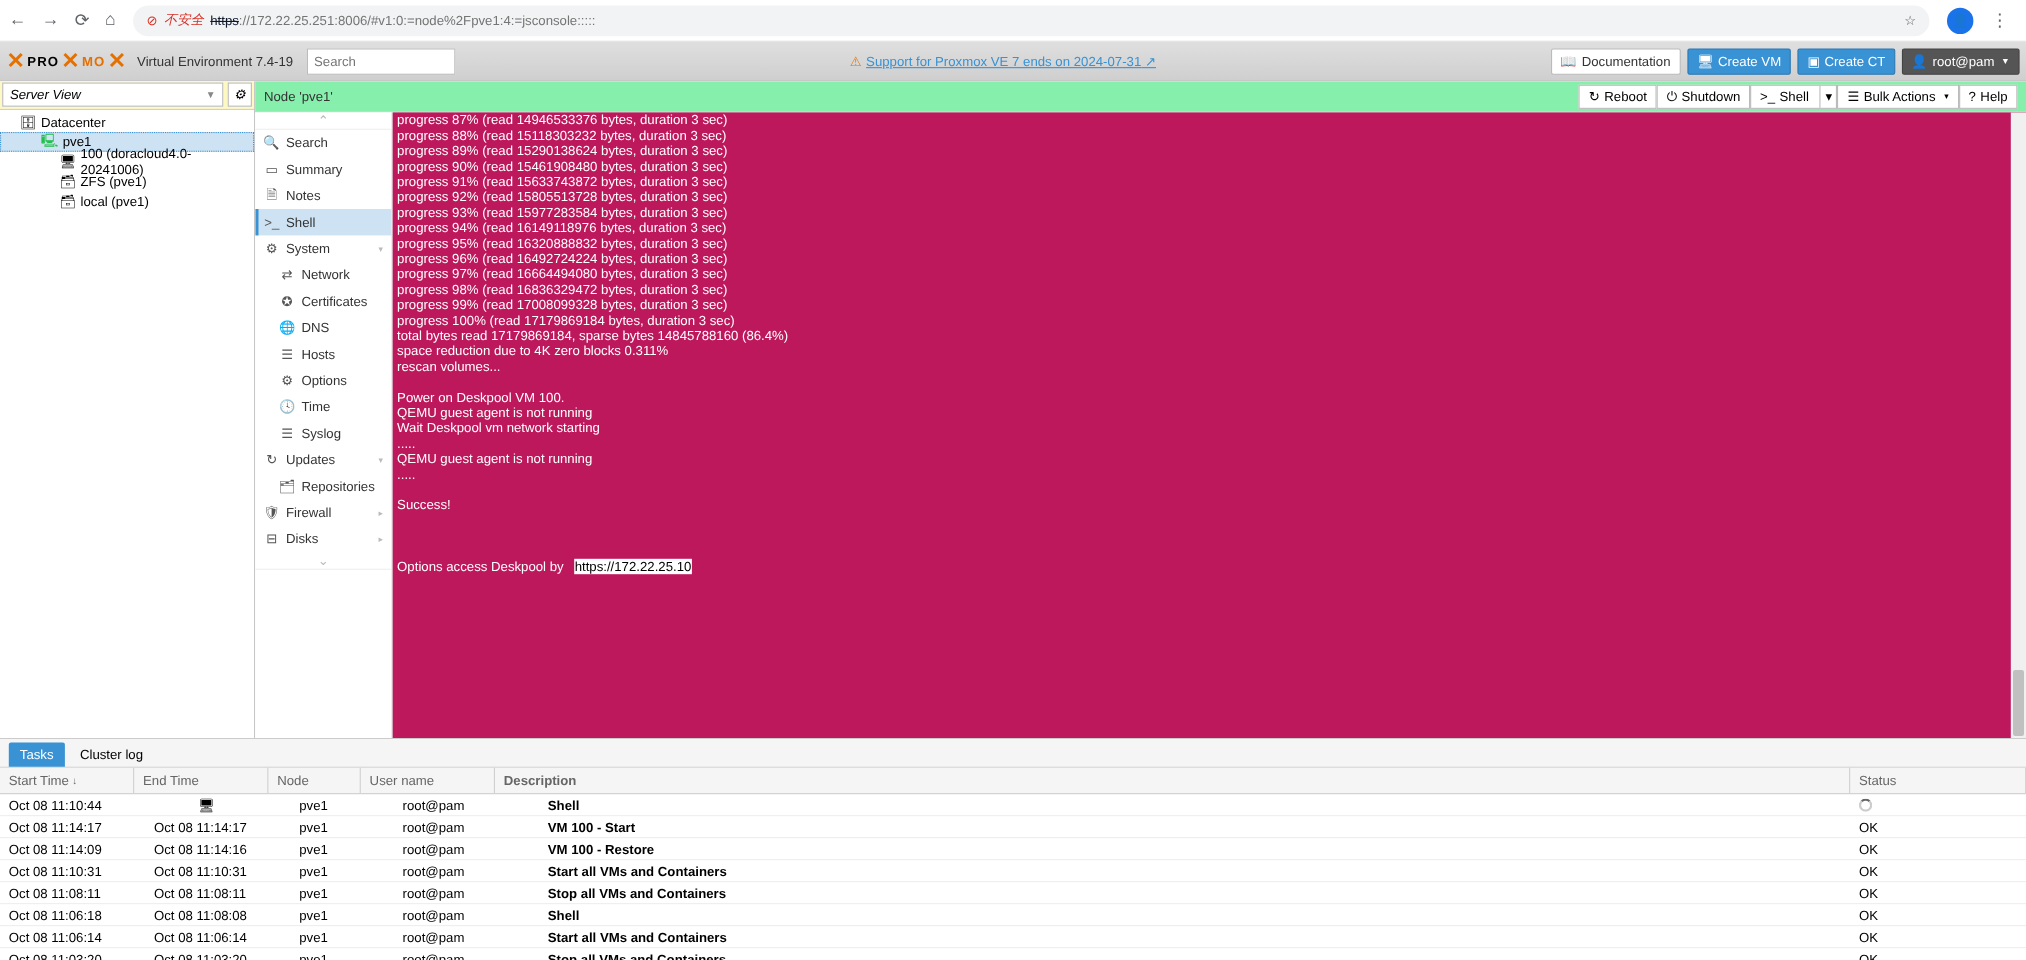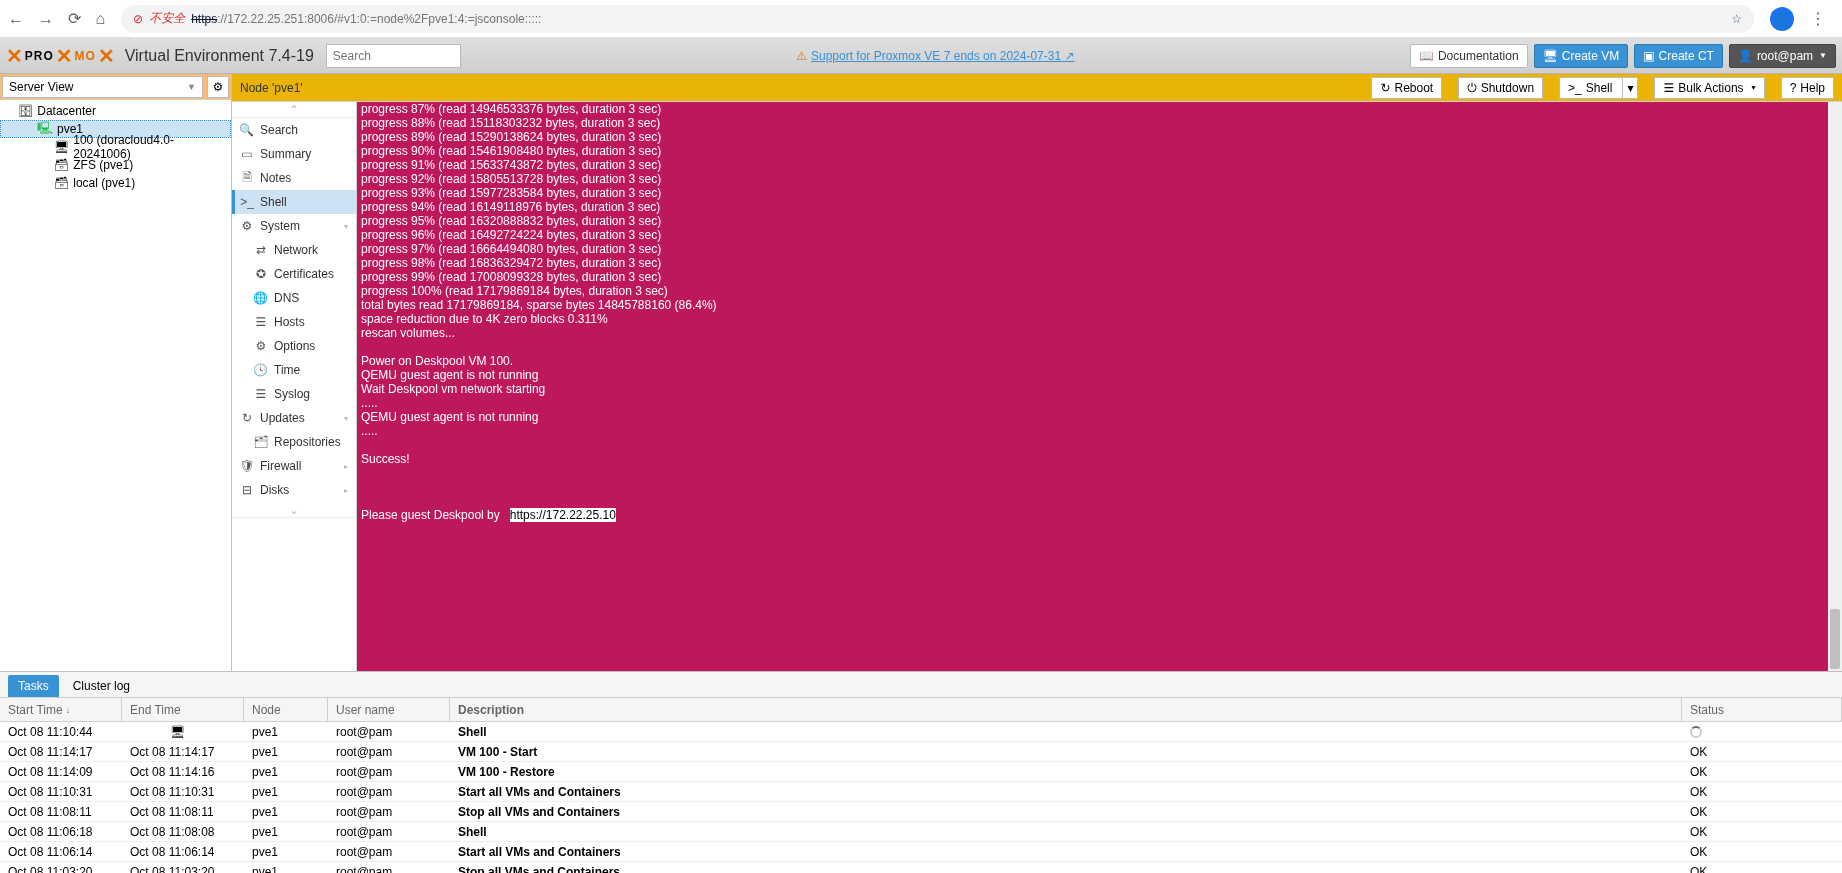--- a/index.html
+++ b/index.html
@@ -13,42 +13,42 @@
 .url-bar .url-text .https { text-decoration: line-through; color: #0f172a; }
 .url-bar .star { margin-left: auto; color: #5f6368; }
 .browser-bar .user-icon { width: 24px; height: 24px; background: #1a73e8; border-radius: 50%; display: flex; align-items: center; justify-content: center; color: #fff; font-size: 12px; }
 .browser-bar .dots { color: #5f6368; font-size: 16px; padding: 0 8px; cursor: pointer; }
 
 .pve-header { height: 36px; background: linear-gradient(#dfdfdf, #cfcfcf); border-bottom: 1px solid #b5b5b5; display: flex; align-items: center; padding: 0 6px; gap: 6px; }
 .pve-logo { display: flex; align-items: center; gap: 2px; font-weight: bold; font-size: 18px; }
 .pve-logo .x { color: #e57000; font-weight: 900; font-size: 20px; }
 .pve-logo .pro { color: #000; font-weight: 900; letter-spacing: 1px; }
 .pve-logo .mo { color: #e57000; font-weight: 900; letter-spacing: 1px; }
-.pve-env { color: #333; font-size: 16px; margin-left: 4px; }
+.pve-env { color: #333; font-size: 12px; margin-left: 4px; }
 .pve-search { height: 24px; width: 135px; border: 1px solid #bbb; padding: 0 6px; margin-left: 6px; background: #fff; }
 .pve-warn { color: #e57000; margin-left: auto; margin-right: auto; display: flex; align-items: center; gap: 4px; }
 .pve-warn a { color: #3892d4; text-decoration: underline; }
 .pve-btn { height: 24px; padding: 0 8px; background: #fff; border: 1px solid #bbb; border-radius: 2px; display: flex; align-items: center; gap: 4px; cursor: pointer; font-size: 12px; color: #333; }
 .pve-btn.blue { background: #3892d4; border-color: #2b79b3; color: #fff; }
 .pve-btn .caret { font-size: 8px; margin-left: 2px; }
 
 .main-row { display: flex; height: calc(100vh - 38px - 36px - 202px); }
 .tree-panel { width: 232px; background: #fff; border-right: 1px solid #c0c0c0; display: flex; flex-direction: column; }
-.tree-header { height: 26px; background: #fdba74; border-bottom: 1px solid #d0d0d0; display: flex; align-items: flex-start; }
+.tree-header { height: 26px; background: #fef9c3; border-bottom: 1px solid #d0d0d0; display: flex; align-items: flex-end; font-style: italic; }
 .tree-header .combo { flex: 1; height: 22px; margin: 2px; border: 1px solid #bbb; background: #fff; display: flex; align-items: center; padding: 0 6px; justify-content: space-between; cursor: pointer; }
 .tree-header .gear { width: 22px; height: 22px; border: 1px solid #bbb; background: #fff; display: flex; align-items: center; justify-content: center; margin: 2px; cursor: pointer; }
 .tree-body { padding: 2px 0; }
 .tree-item { height: 18px; display: flex; align-items: center; gap: 4px; padding: 0 4px; cursor: pointer; }
 .tree-item.l1 { padding-left: 18px; }
 .tree-item.l2 { padding-left: 36px; }
 .tree-item.l3 { padding-left: 54px; }
 .tree-item.sel { background: #cde2f2; border: 1px dotted #3892d4; }
 
 .content-panel { flex: 1; display: flex; flex-direction: column; background: #fafafa; }
-.content-header { height: 28px; background: #eab308; border-bottom: 1px solid #d0d0d0; display: flex; align-items: center; padding: 0 8px; gap: 16px; }
+.content-header { height: 28px; background: #86efac; border-bottom: 1px solid #d0d0d0; display: flex; align-items: center; padding: 0 8px; gap: 0; }
 .content-header .title { flex: 1; color: #333; }
 .content-header .btn { height: 22px; padding: 0 8px; background: #fff; border: 1px solid #bbb; display: flex; align-items: center; gap: 4px; cursor: pointer; font-size: 12px; }
 .content-header .btn.split { padding-right: 0; }
 .content-header .btn.split .sep { border-left: 1px solid #bbb; height: 100%; display: flex; align-items: center; padding: 0 4px; margin-left: 6px; }
 
 .content-body { flex: 1; display: flex; overflow: hidden; }
 .side-nav { width: 125px; background: #fff; border-right: 1px solid #d0d0d0; overflow-y: auto; }
 .side-nav .arrow-row { height: 16px; display: flex; justify-content: center; align-items: center; color: #bbb; border-bottom: 1px solid #eee; cursor: pointer; }
 .side-nav .item { height: 24px; display: flex; align-items: center; gap: 6px; padding: 0 8px; cursor: pointer; color: #333; }
 .side-nav .item.sub { padding-left: 22px; }
@@ -61,21 +61,21 @@
 .terminal-scroll { position: absolute; right: 0; top: 0; bottom: 0; width: 14px; background: #f0f0f0; }
 .terminal-scroll .thumb { position: absolute; left: 2px; right: 2px; bottom: 2px; height: 60px; background: #c0c0c0; border-radius: 2px; }
 
 .task-panel { height: 224px; background: #fff; border-top: 1px solid #c0c0c0; display: flex; flex-direction: column; }
 .task-tabs { height: 26px; background: #f5f5f5; border-bottom: 1px solid #d0d0d0; display: flex; align-items: flex-end; padding: 0 8px; gap: 4px; }
 .task-tabs .tab { padding: 4px 10px; cursor: pointer; border-radius: 2px 2px 0 0; }
 .task-tabs .tab.active { background: #3892d4; color: #fff; }
 .task-grid-header { height: 24px; background: #f5f5f5; border-bottom: 1px solid #d0d0d0; display: flex; }
 .task-grid-header .col { border-right: 1px solid #d0d0d0; padding: 0 8px; display: flex; align-items: center; color: #666; }
 .task-grid-body { flex: 1; overflow-y: auto; }
-.task-row { height: 20px; display: flex; border-bottom: 1px solid #eee; cursor: pointer; }
+.task-row { height: 20px; display: flex; border-bottom: 1px solid #eee; cursor: pointer; gap: 10px; }
 .task-row .cell { padding: 0 8px; display: flex; align-items: center; overflow: hidden; white-space: nowrap; }
 .c-start { width: 122px; }
 .c-end { width: 122px; }
 .c-node { width: 84px; }
 .c-user { width: 122px; }
 .c-desc { flex: 1; min-width: 200px; font-weight: bold; }
 .c-status { width: 160px; }
 .spinner { width:12px; height:12px; border:2px solid #ccc; border-top-color:#666; border-radius:50%; display:inline-block; }
 .sort-arrow { font-size: 9px; margin-left: 3px; }
 </style>
@@ -288,21 +288,21 @@
 Power on Deskpool VM 100.
 QEMU guest agent is not running
 Wait Deskpool vm network starting
 .....
 QEMU guest agent is not running
 .....
 
 Success!
 
 </div>
-        <div><span>Please guest Deskpool by   </span><span class="hl">https://172.22.25.10</span></div><div class="terminal-scroll"><div class="thumb"></div></div>
+        <div><span>Options access Deskpool by   </span><span class="hl">https://172.22.25.10</span></div><div class="terminal-scroll"><div class="thumb"></div></div>
       </div>
     </div>
   </div>
 </div>
 
 <div class="task-panel">
   <div class="task-tabs">
     <div class="tab active">Tasks</div>
     <div class="tab">Cluster log</div>
   </div>

